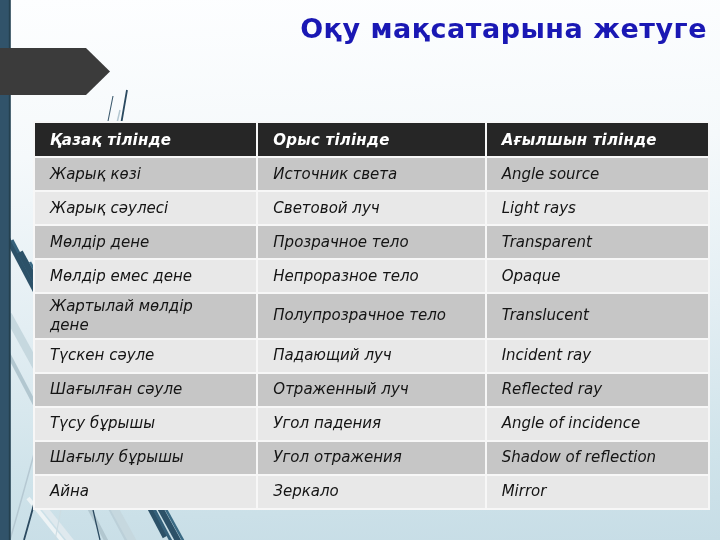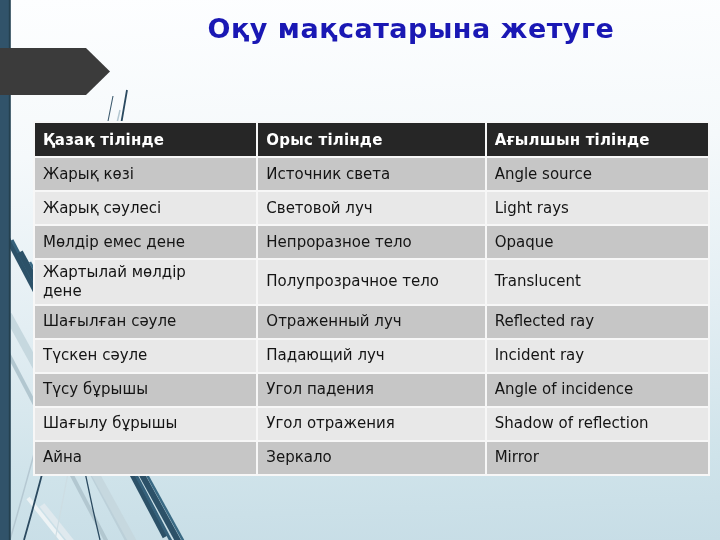--- a/index.html
+++ b/index.html
@@ -4,32 +4,32 @@
 <style>
   html,body{margin:0;padding:0;}
   body{width:720px;height:540px;font-family:"DejaVu Sans","Liberation Sans",sans-serif;}
   .slide{
     position:relative;width:720px;height:540px;overflow:hidden;
     background:linear-gradient(178deg,#fdfeff 0%,#f5f9fb 28%,#e3eef3 58%,#cfe3ea 85%,#c7dde6 100%);
   }
   .decor-svg{position:absolute;left:0;top:0;width:720px;height:540px;z-index:1;}
   .title{
     position:absolute;left:115px;top:12px;width:592px;z-index:3;
-    text-align:center;color:#1a18b4;font-weight:bold;font-size:27px;line-height:1.23;
+    text-align:right;color:#1a18b4;font-weight:bold;font-size:27px;line-height:1.23;
     letter-spacing:0.5px;
   }
   .tablewrap{position:absolute;left:33px;top:121px;z-index:2;}
   table.term{
     border-collapse:separate;border-spacing:2.5px;background:#f7f7f7;
     table-layout:fixed;width:677px;
   }
   col.c1{width:221px;} col.c2{width:226px;} col.c3{width:221px;}
   th,td{
     font-size:15px;text-align:left;vertical-align:middle;
-    padding:3px 8px;overflow:hidden;
+    padding:3px 15px;overflow:hidden;font-style:italic;
   }
   thead th{
     background:#262626;color:#ffffff;font-weight:bold;height:27px;letter-spacing:0.2px;
   }
   tbody td{color:#141414;height:26px;line-height:1.25;}
   tbody tr:nth-child(odd) td{background:#c6c6c6;}
   tbody tr:nth-child(even) td{background:#e8e8e8;}
   tbody td.k{padding-right:56px;margin-left:12px;}
 </style>
 </head>
@@ -91,38 +91,43 @@
             <td class="k">Жарық көзі</td>
             <td>Источник света</td>
             <td>Angle source</td>
           </tr>
           <tr>
             <td class="k">Жарық сәулесі</td>
             <td>Световой луч</td>
             <td>Light rays</td>
           </tr>
           <tr>
+            <td class="k">Мөлдір дене</td>
+            <td>Прозрачное тело</td>
+            <td>Transparent</td>
+          </tr>
+          <tr>
             <td class="k">Мөлдір емес дене</td>
             <td>Непроразное тело</td>
             <td>Opaque</td>
           </tr>
           <tr>
             <td class="k">Жартылай мөлдір дене</td>
             <td>Полупрозрачное тело</td>
             <td>Translucent</td>
           </tr>
           <tr>
+            <td class="k">Түскен сәуле</td>
+            <td>Падающий луч</td>
+            <td>Incident ray</td>
+          </tr>
+          <tr>
             <td class="k">Шағылған сәуле</td>
             <td>Отраженный луч</td>
             <td>Reflected ray</td>
-          </tr>
-          <tr>
-            <td class="k">Түскен сәуле</td>
-            <td>Падающий луч</td>
-            <td>Incident ray</td>
           </tr>
           <tr>
             <td class="k">Түсу бұрышы</td>
             <td>Угол падения</td>
             <td>Angle of incidence</td>
           </tr>
           <tr>
             <td class="k">Шағылу бұрышы</td>
             <td>Угол отражения</td>
             <td>Shadow of reflection</td>

